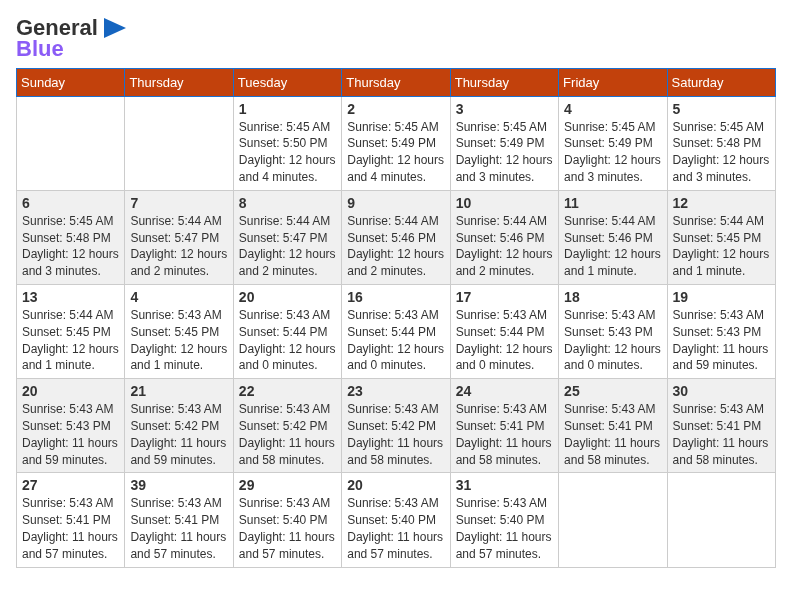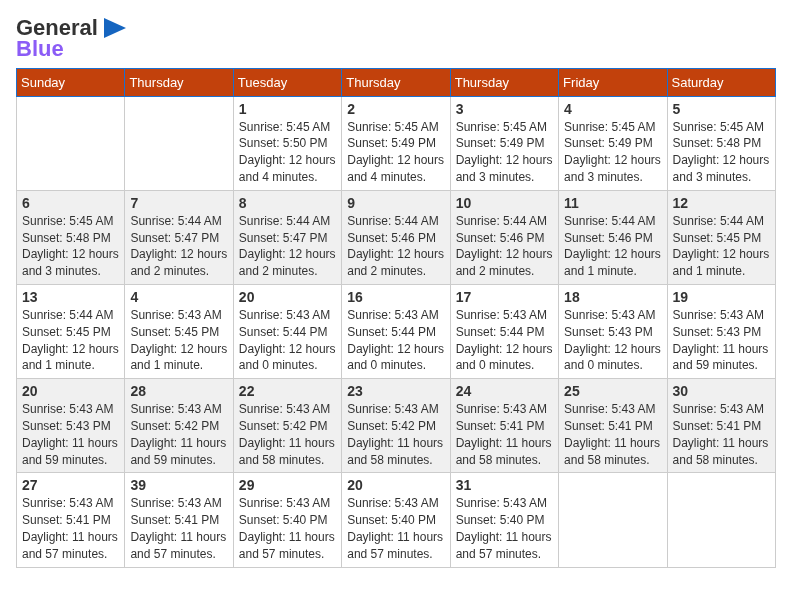--- a/index.html
+++ b/index.html
@@ -243,21 +243,21 @@
         </td>
       </tr>
       <tr class="row-shaded">
         <td>
           <span class="day-number">20</span>
           <div class="day-info" style="white-space: pre-line;">Sunrise: 5:43 AM
 Sunset: 5:43 PM
 Daylight: 11 hours and 59 minutes.</div>
         </td>
         <td>
-          <span class="day-number">28</span>
+          <span class="day-number">21</span>
           <div class="day-info" style="white-space: pre-line;">Sunrise: 5:43 AM
 Sunset: 5:42 PM
 Daylight: 11 hours and 59 minutes.</div>
         </td>
         <td>
           <span class="day-number">22</span>
           <div class="day-info" style="white-space: pre-line;">Sunrise: 5:43 AM
 Sunset: 5:42 PM
 Daylight: 11 hours and 58 minutes.</div>
         </td>

